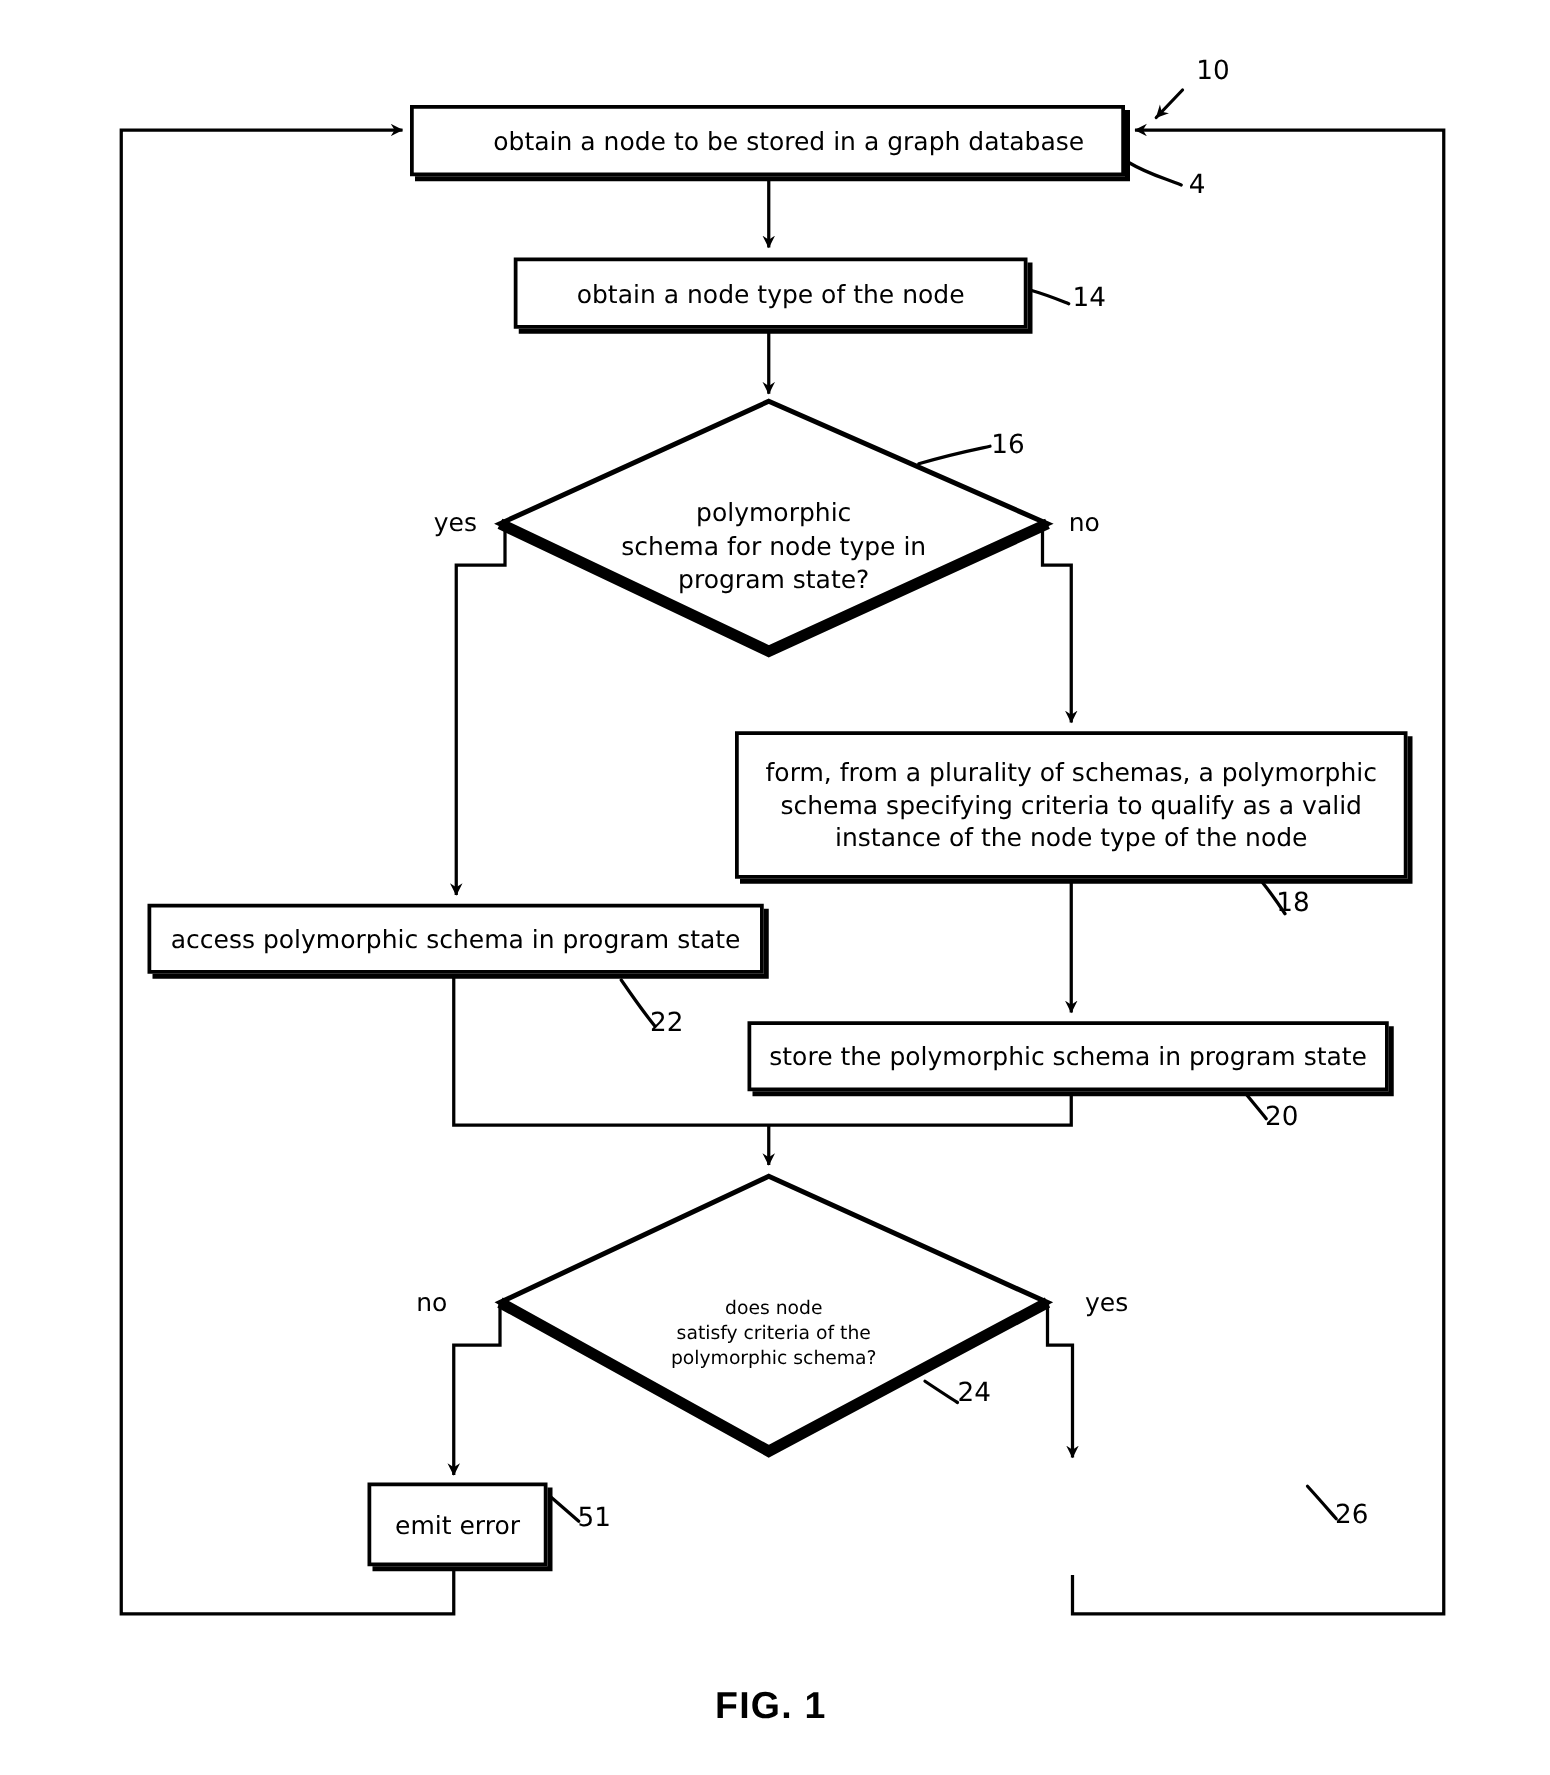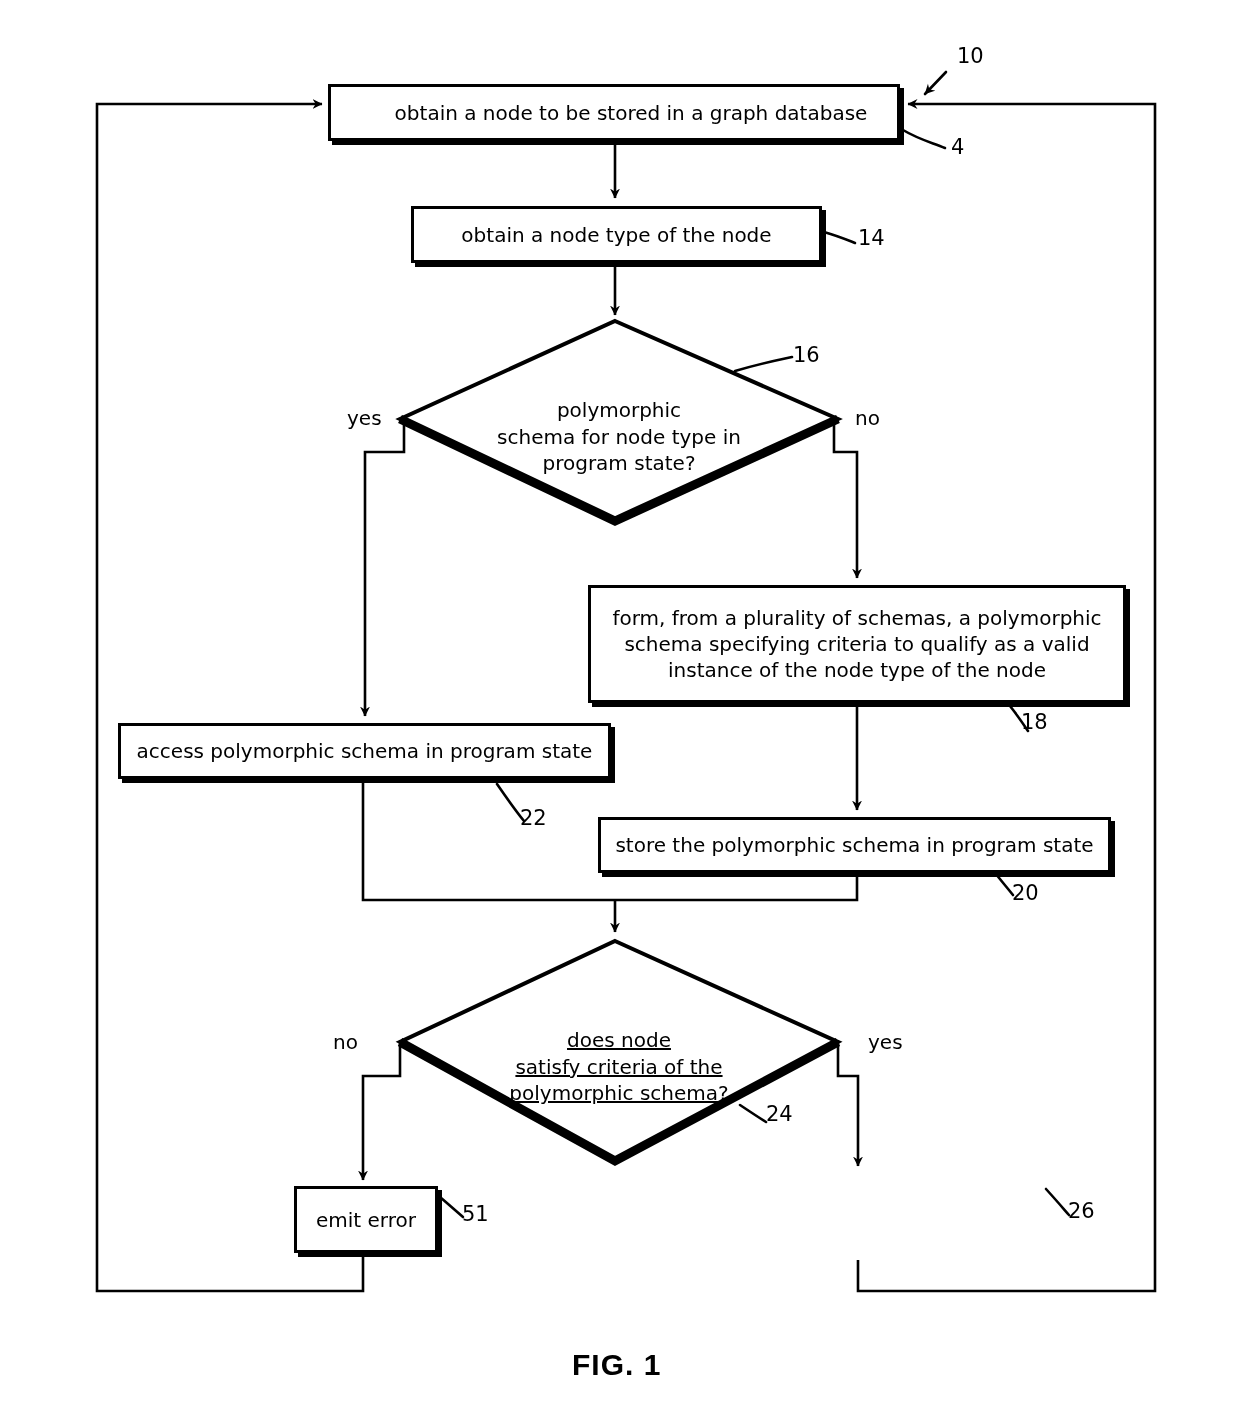--- a/index.html
+++ b/index.html
@@ -170,21 +170,21 @@
   </div>
 
 
   <div class="diamond-wrap" style="left:400px; top:321px; width:438px; height:200px;">
     <div class="diamond-text" style="font-size:20px;">polymorphic
 schema for node type in
 program state?</div>
   </div>
 
   <div class="diamond-wrap" style="left:400px; top:941px; width:438px; height:220px;">
-    <div class="diamond-text" style="font-size:20px;text-decoration:underline;">does node
+    <div class="diamond-text" style="font-size:15px;">does node
 satisfy criteria of the
 polymorphic schema?</div>
   </div>
 
   <span class="branch-label" style="left:347px; top:408px;">yes</span>
   <span class="branch-label" style="left:855px; top:408px;">no</span>
 
   <span class="branch-label" style="left:333px; top:1032px;">no</span>
   <span class="branch-label" style="left:868px; top:1032px;">yes</span>
 

